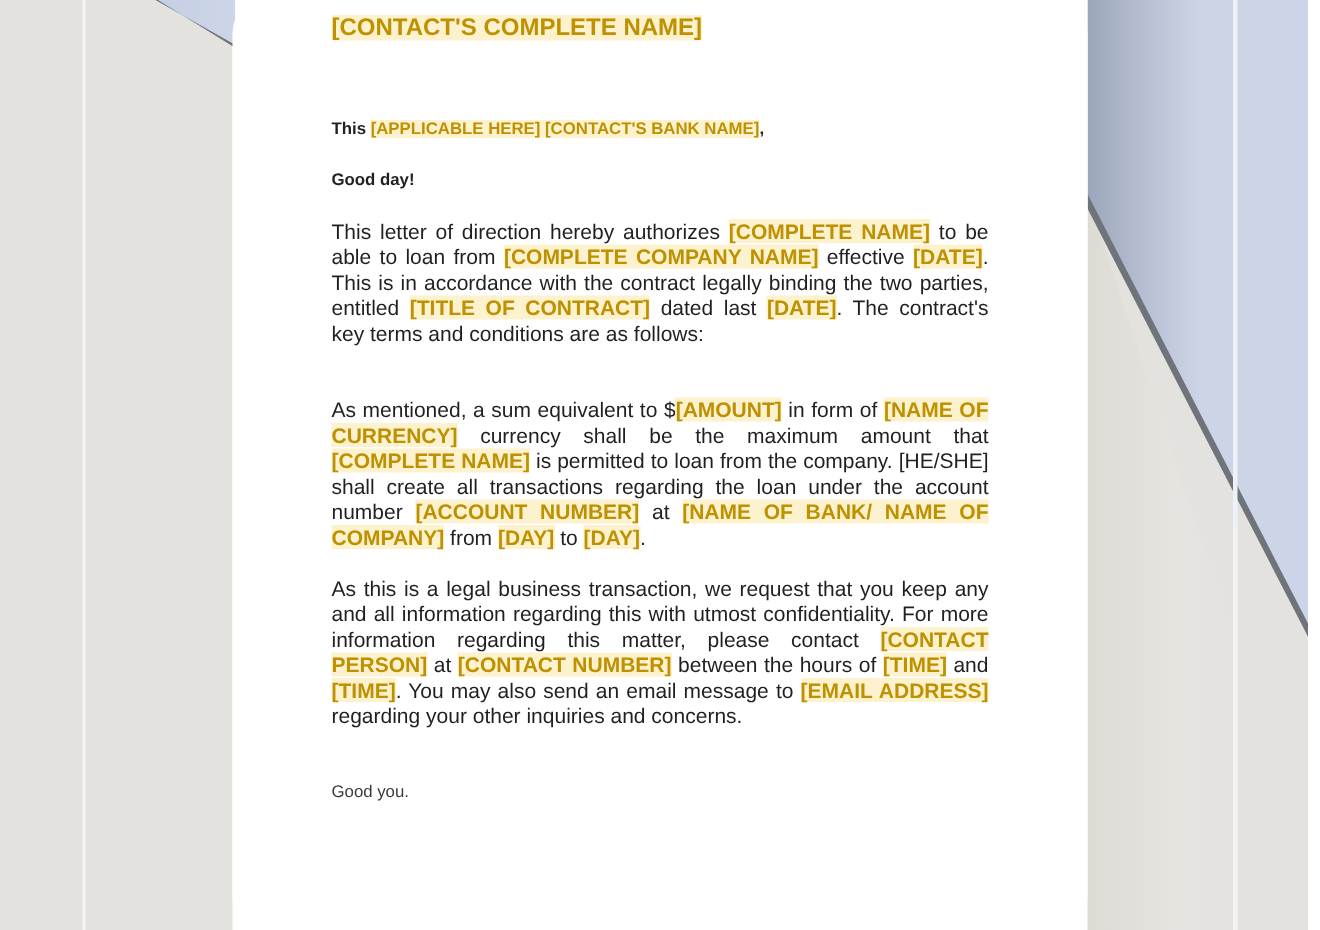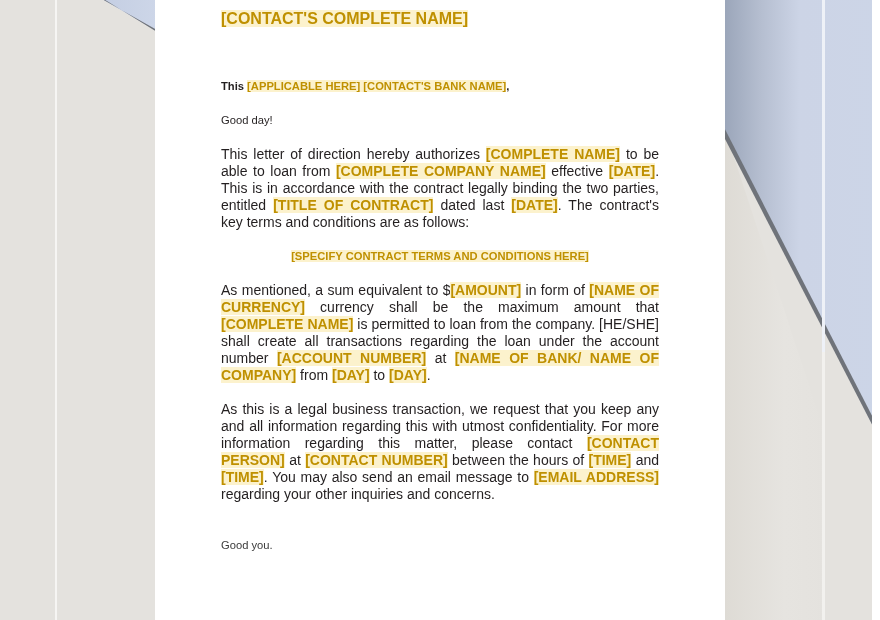--- a/index.html
+++ b/index.html
@@ -95,20 +95,21 @@
     width: 8px; height: 620px;
     background: #ffffff;
   }
 
   
   .page {
     position: absolute;
     left: 155px; top: 0;
     width: 570px; height: 620px;
     background: #ffffff;
+    border-radius: 22px;
   }
   .page-inner {
     position: absolute;
     left: 66px;
     top: 10px;
     width: 438px;
   }
 
   
   .doc-line,
@@ -132,21 +133,21 @@
     font-size: 11.2px;
     line-height: 17px;
     color: #231f20;
     margin: 0;
   }
   .greeting {
     font-size: 11.2px;
     line-height: 17px;
     color: #231f20;
     margin: 0;
-    font-weight: 400;
+    font-weight: 700;
   }
   .centered {
     text-align: center;
     font-weight: bold;
     font-size: 11.2px;
     line-height: 17px;
     margin: 0;
   }
   .closing {
     font-size: 11.2px;
@@ -202,21 +203,20 @@
       <div class="spacer-sm"></div>
 
       <p class="greeting">Good day!</p>
 
       <div class="spacer-sm"></div>
 
       <p class="doc-para"><span>This letter of direction hereby authorizes </span><span class="ph">[COMPLETE NAME]</span><span> to be able to loan from </span><span class="ph">[COMPLETE COMPANY NAME]</span><span> effective </span><span class="ph">[DATE]</span><span>. This is in accordance with the contract legally binding the two parties, entitled </span><span class="ph">[TITLE OF CONTRACT]</span><span> dated last </span><span class="ph">[DATE]</span><span>. The contract's key terms and conditions are as follows:</span></p>
 
       <div class="spacer-sm"></div>
 
-      <p class="centered"><span class="ph">[SPECIFY CONTRACT TERMS AND CONDITIONS HERE]</span></p>
 
       <div class="spacer-sm"></div>
 
       <p class="doc-para"><span>As mentioned, a sum equivalent to $</span><span class="ph">[AMOUNT]</span><span> in form of </span><span class="ph">[NAME OF CURRENCY]</span><span> currency shall be the maximum amount that </span><span class="ph">[COMPLETE NAME]</span><span> is permitted to loan from the company. </span><span class="ph-plain">[HE/SHE]</span><span> shall create all transactions regarding the loan under the account number </span><span class="ph">[ACCOUNT NUMBER]</span><span> at </span><span class="ph">[NAME OF BANK/ NAME OF COMPANY]</span><span> from </span><span class="ph">[DAY]</span><span> to </span><span class="ph">[DAY]</span><span>.</span></p>
 
       <div class="spacer-sm"></div>
 
       <p class="doc-para"><span>As this is a legal business transaction, we request that you keep any and all information regarding this with utmost confidentiality. For more information regarding this matter, please contact </span><span class="ph">[CONTACT PERSON]</span><span> at </span><span class="ph">[CONTACT NUMBER]</span><span> between the hours of </span><span class="ph">[TIME]</span><span> and </span><span class="ph">[TIME]</span><span>. You may also send an email message to </span><span class="ph">[EMAIL ADDRESS]</span><span> regarding your other inquiries and concerns.</span></p>
 
       <div class="spacer-md"></div>

